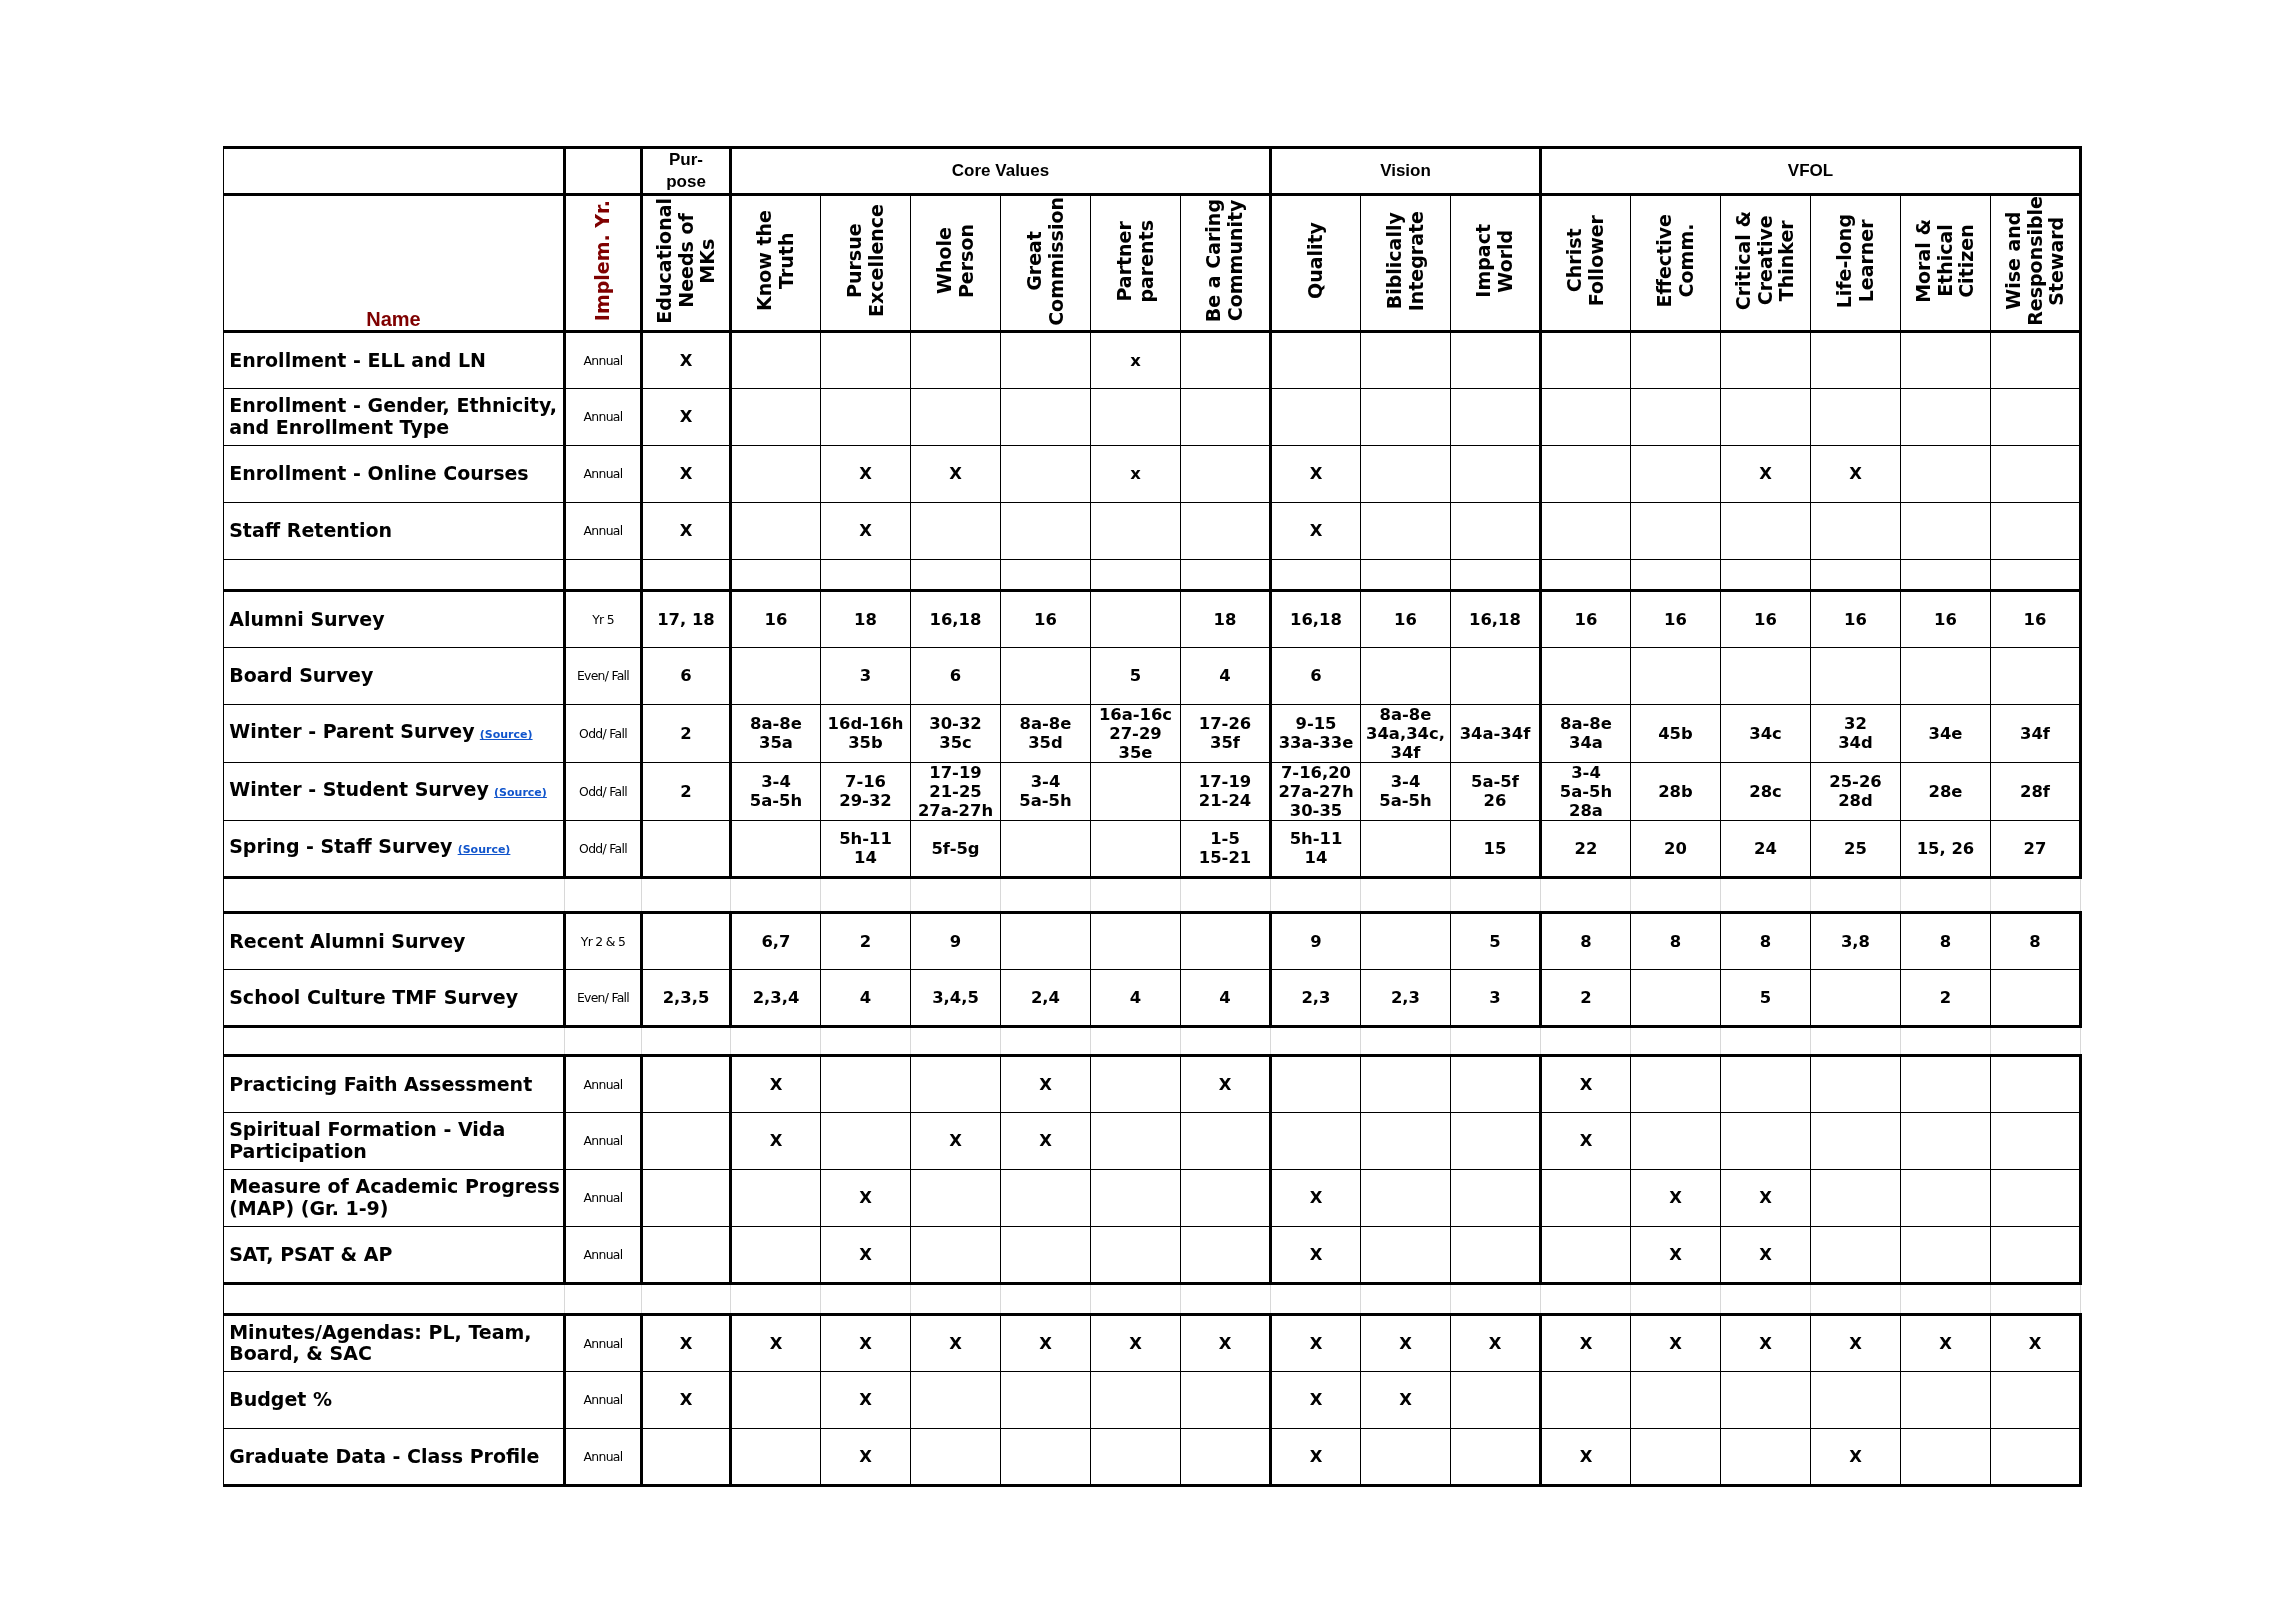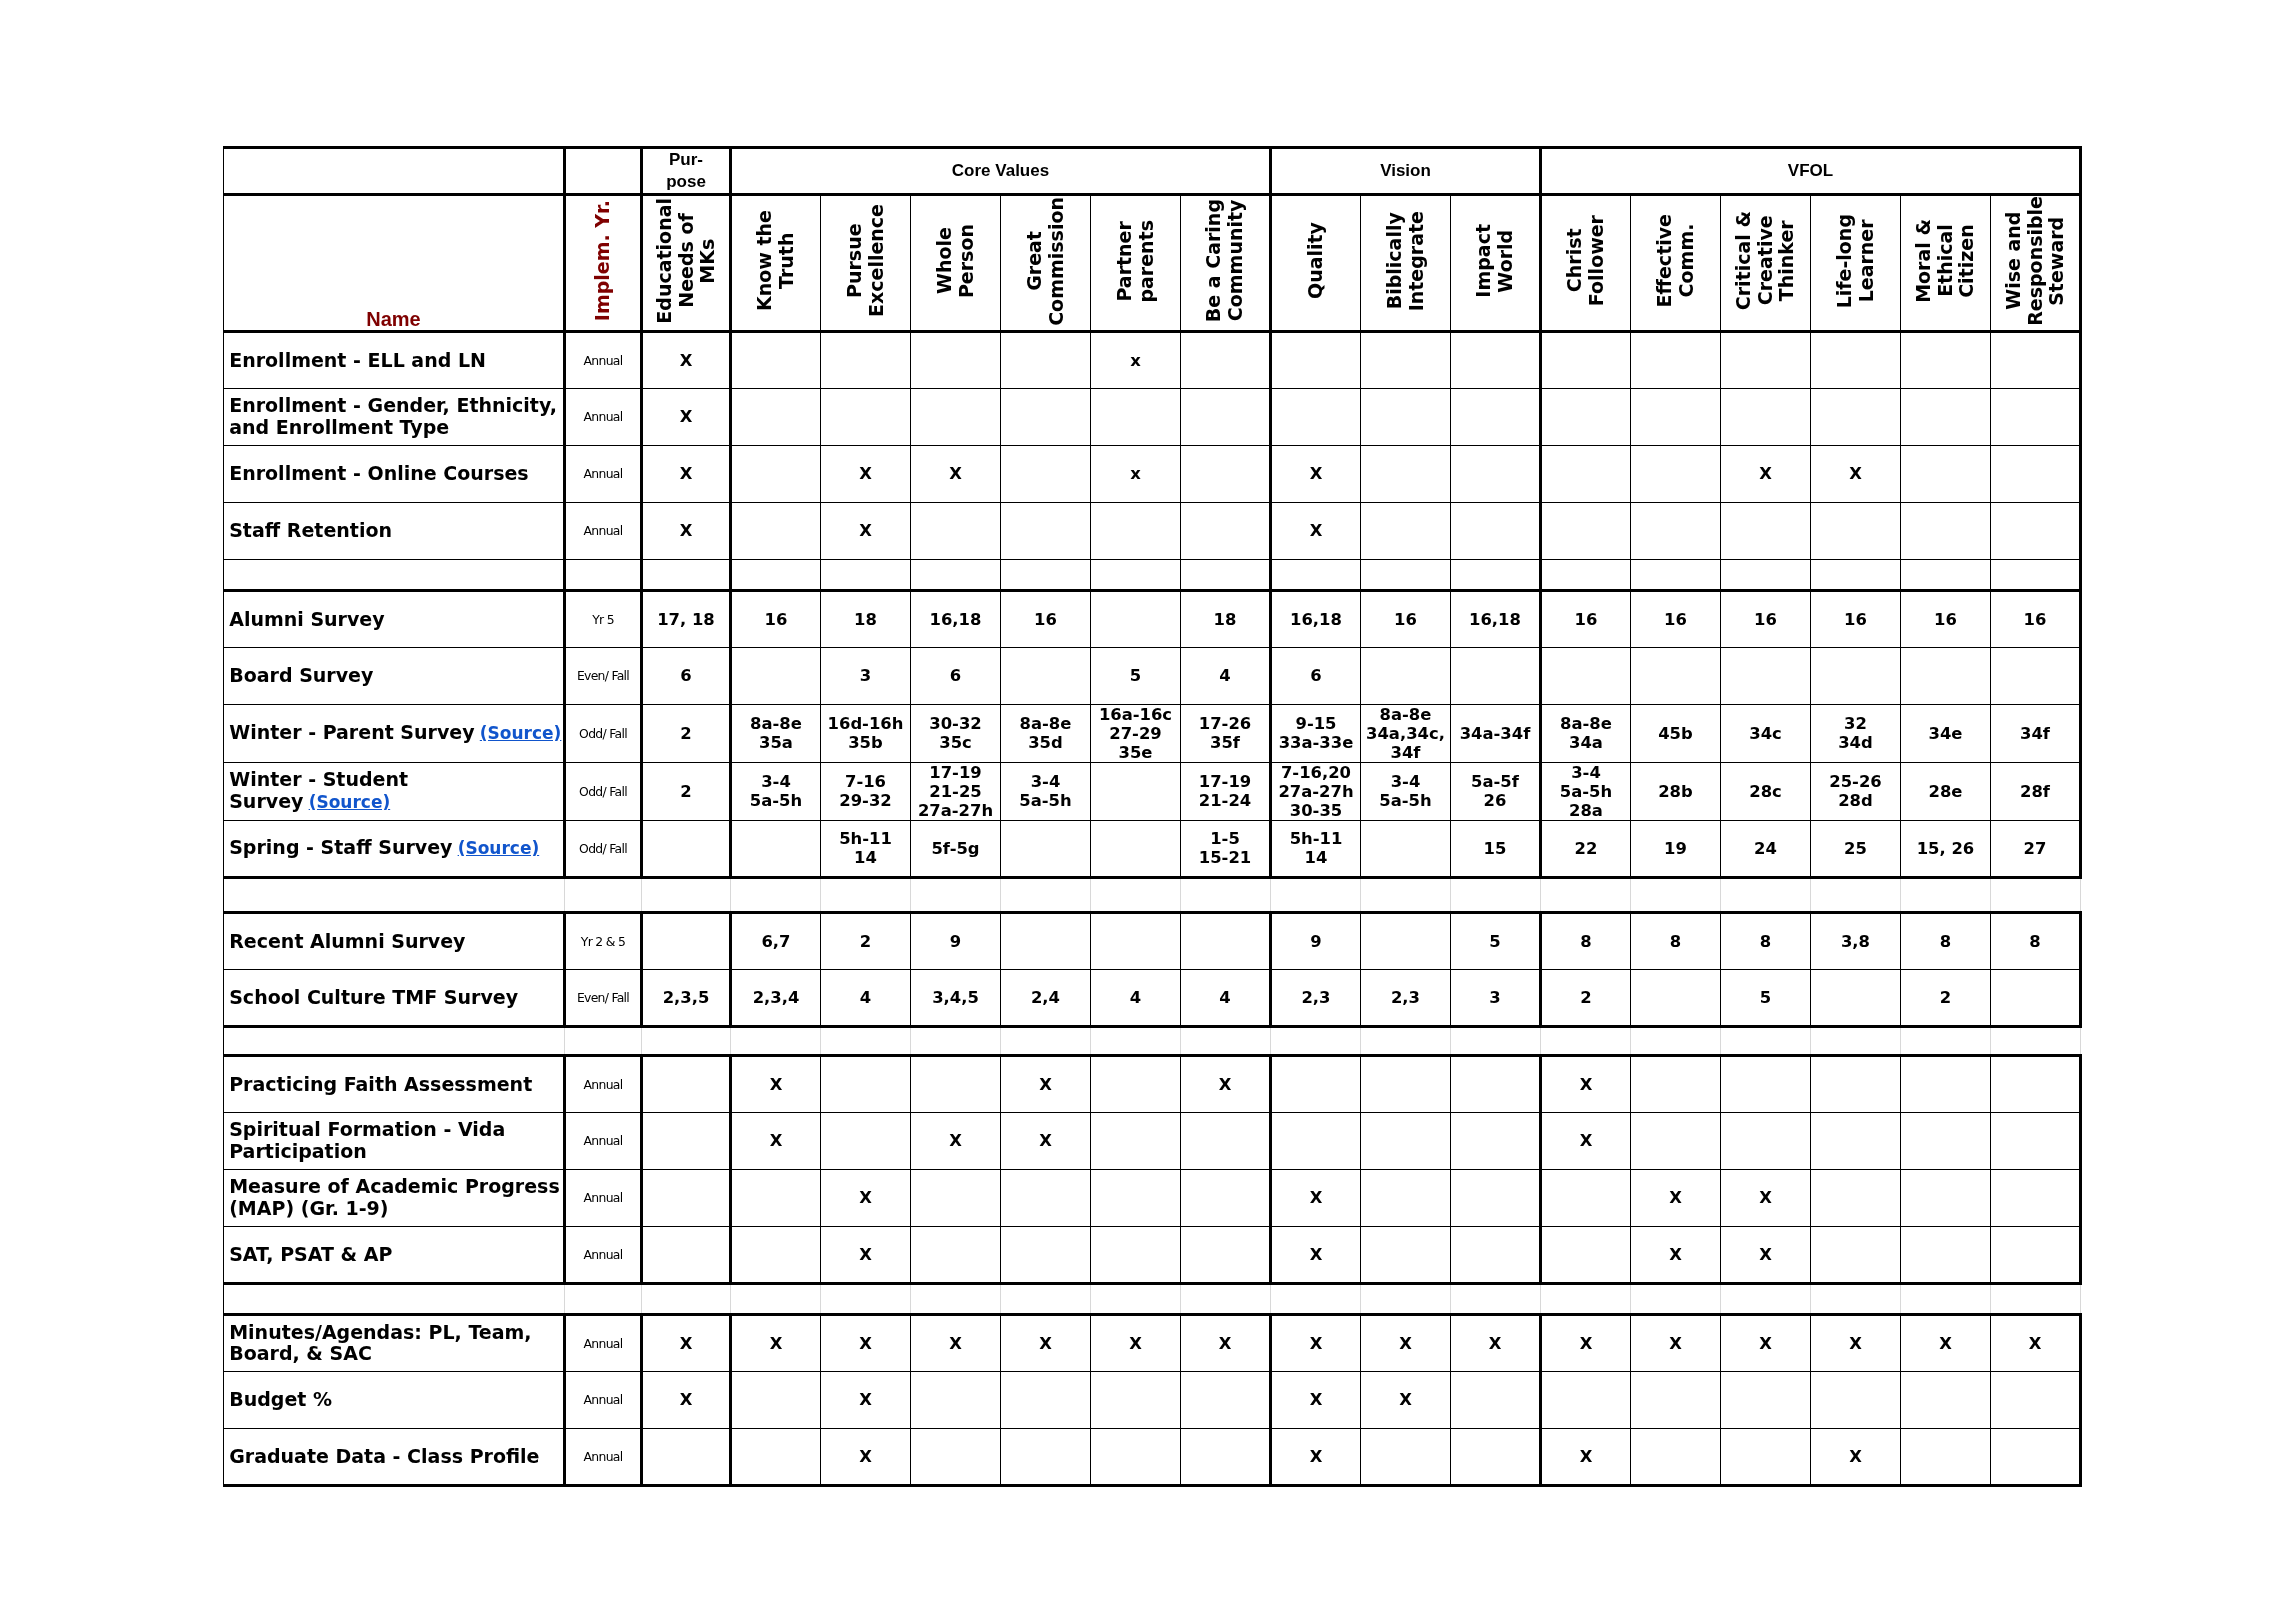--- a/index.html
+++ b/index.html
@@ -15,21 +15,21 @@
   tr.thick-b td { border-bottom: 3.9px solid #000; }
   td.group { font-family: "Liberation Sans", sans-serif; font-size: 17px; line-height: 22px; }
   td.namecell { text-align: left; padding-left: 5.2px; font-family: "DejaVu Sans", sans-serif;
                 font-size: 19px; line-height: 21.6px; }
   td.implem { font-weight: normal; font-size: 12.4px; font-family: "DejaVu Sans", sans-serif; letter-spacing: -0.7px; }
   td.val { font-family: "DejaVu Sans", sans-serif; font-size: 16.4px; }
   .vert { writing-mode: vertical-rl; transform: rotate(180deg); display: inline-block;
           font-size: 19px; line-height: 21.6px; white-space: pre-line; text-align: center;
           font-family: "DejaVu Sans", sans-serif; }
   .maroon { color: #7f0000; }
-  .source-link { color: #1155cc; text-decoration: underline; font-size: 17px; margin-left: 5.2px; }
+  .source-link { color: #1155cc; text-decoration: underline; font-size: 11px; margin-left: 5.2px; }
   tr.gap td { border: 0.7px solid #d8d8d8; }
   tr.gap td.first { border-left: 1.3px solid #000; }
   .cellval { white-space: pre-line; display: block; }
 </style>
 </head>
 <body>
 
 <div id="grid">
   <table id="matrix">
     <colgroup id="cols">
@@ -603,21 +603,21 @@
           <td class="val">
             <span class="cellval"></span>
           </td>
           <td class="val">
             <span class="cellval">15</span>
           </td>
           <td class="val thick-l">
             <span class="cellval">22</span>
           </td>
           <td class="val">
-            <span class="cellval">19</span>
+            <span class="cellval">20</span>
           </td>
           <td class="val">
             <span class="cellval">24</span>
           </td>
           <td class="val">
             <span class="cellval">25</span>
           </td>
           <td class="val">
             <span class="cellval">15, 26</span>
           </td>

